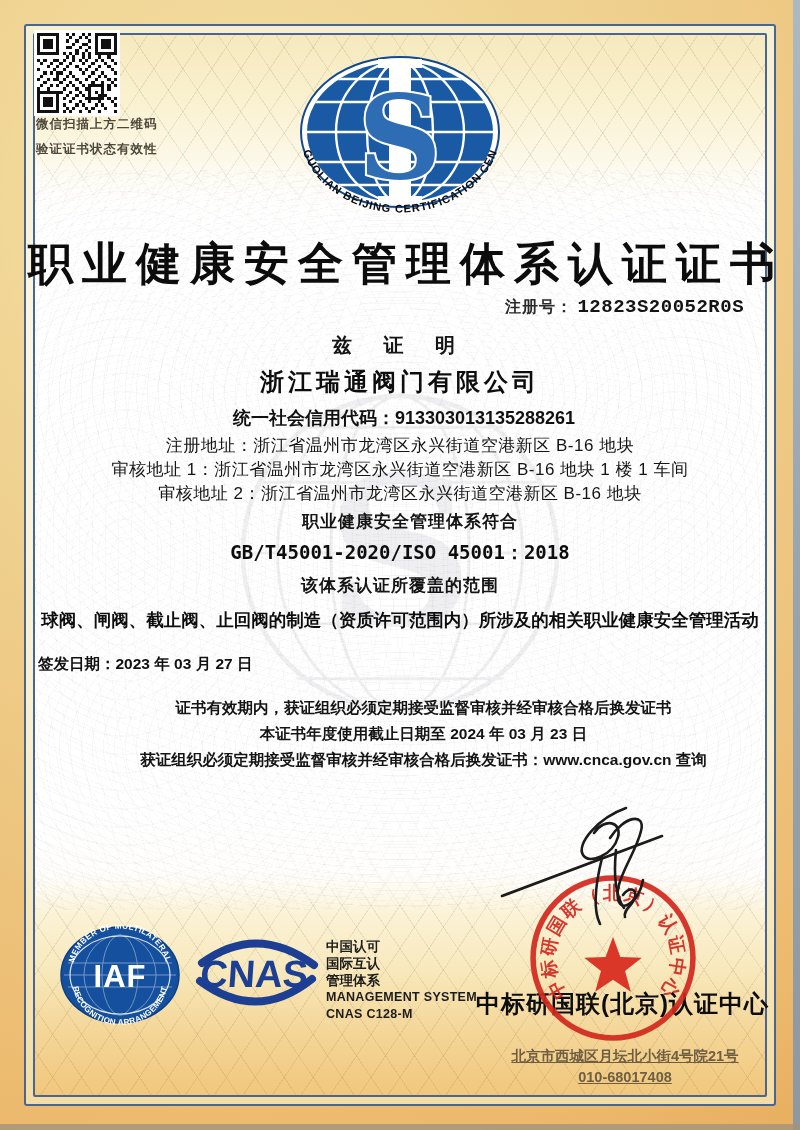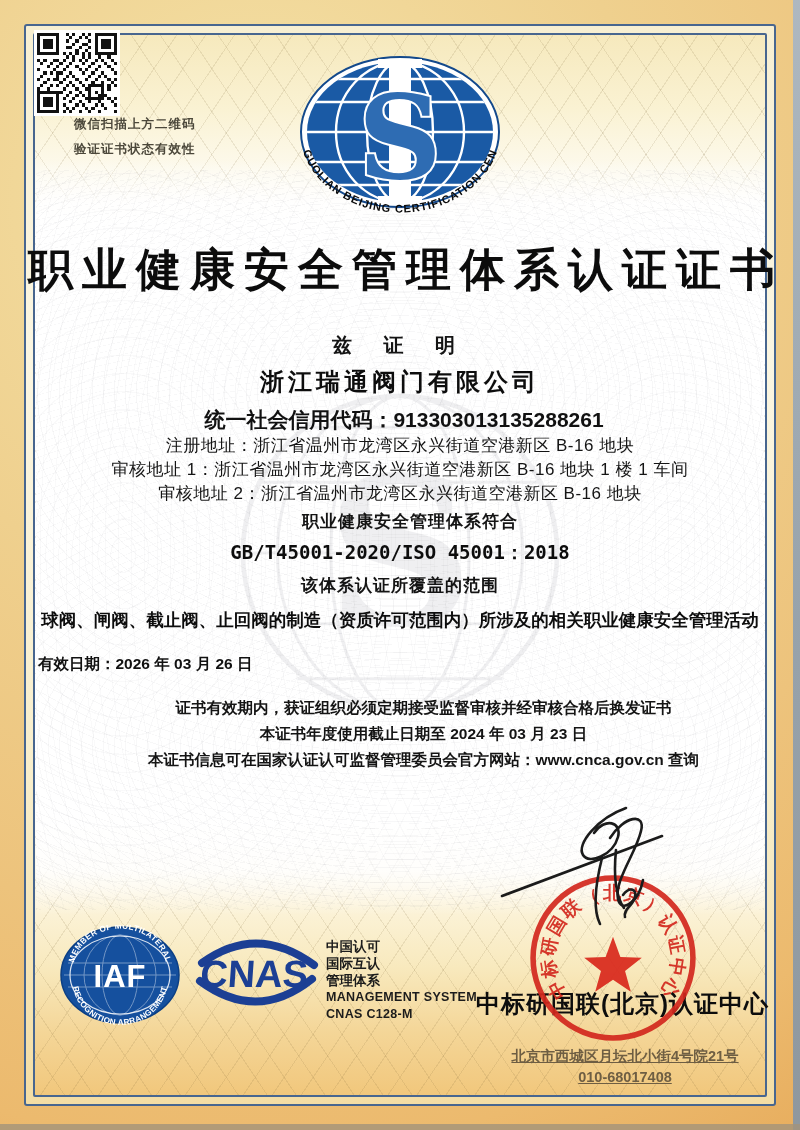--- a/index.html
+++ b/index.html
@@ -37,31 +37,31 @@
       repeating-radial-gradient(ellipse 520px 280px at 50% 78%, transparent 0 10px, rgba(50,50,65,.04) 10px 11px),
       repeating-radial-gradient(ellipse 300px 420px at 12% 52%, transparent 0 12px, rgba(50,50,65,.03) 12px 13px),
       repeating-radial-gradient(ellipse 300px 420px at 88% 52%, transparent 0 12px, rgba(50,50,65,.03) 12px 13px);
   }
   .watermark { position:absolute; left:50%; top:555px; transform:translate(-50%,-50%); z-index:2; opacity:.08; pointer-events:none; }
 
   .abs { position:absolute; z-index:3; }
   .ctr { left:0; right:0; text-align:center; }
 
   .qr-box { left:34px; top:30px; width:86px; height:86px; background:#fff; padding:3px; }
-  .qr-cap { left:36px; font-size:12.5px; font-weight:600; letter-spacing:1px; color:#4c483b;padding-left:38px; }
-
-  .title { top:240px; font-size:45px; font-weight:700; letter-spacing:9px; color:#0c0c0c;
+  .qr-cap { left:36px; font-size:12.5px; font-weight:600; letter-spacing:1px; color:#4c483b; }
+
+  .title { top:234px; font-size:45px; font-weight:700; letter-spacing:9px; color:#0c0c0c;
     font-family:Liberation Mono, monospace;margin-left:12px; }
   .reg-row { top:296px; left:505px; font-size:16px; color:#2a2a2a; }
   .reg-label { font-weight:700; letter-spacing:1px; }
   .reg-num { font-family:"Liberation Mono","DejaVu Sans Mono",monospace; font-weight:600; font-size:19px; color:#141414; letter-spacing:.5px; }
 
   .certify { top:332px; font-size:20px; font-weight:700; letter-spacing:13px; color:#141414; }
   .company { top:366px; font-size:24px; font-weight:700; letter-spacing:4px; color:#0d0d0d; }
-  .credit  { top:406px; font-size:21px; font-weight:700; color:#111;margin-left:8px; }
+  .credit  { top:406px; font-size:18px; font-weight:700; color:#111;margin-left:8px; }
   .addr    { font-size:17px; font-weight:400; color:#141414; letter-spacing:.5px; }
   .addr1 { top:434px; } .addr2 { top:458px; } .addr3 { top:482px; }
   .conform { top:510px; font-size:17px; font-weight:700; color:#141414; letter-spacing:1px;margin-left:20px; }
   .standard{ top:540px; font-size:19px; font-weight:700; color:#0d0d0d;
     font-family:"DejaVu Sans Mono","Liberation Mono",monospace; letter-spacing:0; }
   .scope-h { top:574px; font-size:17px; font-weight:700; color:#141414; letter-spacing:1px; }
   .scope   { top:608px; font-size:17.5px; font-weight:700; color:#0d0d0d; }
 
   .dates { top:654px; left:38px; right:38px; display:flex; justify-content:space-between;
     font-size:15.5px; font-weight:700; color:#111; }
@@ -138,39 +138,43 @@
       <rect x="85" y="140" width="44" height="9" fill="#fff"></rect>
       <text x="107" y="122" text-anchor="middle" font-size="116" font-weight="bold" font-family="'DejaVu Serif','Liberation Serif',serif" fill="#2e6cb3" stroke="#fff" stroke-width="4" paint-order="stroke">S</text>
       <path id="csiArc" d="M10 96 A101 84 0 0 0 204 96" fill="none"></path>
       <text font-size="11" font-weight="700" fill="#0a0a0a" letter-spacing="1">
         <textPath href="#csiArc" startOffset="50%" text-anchor="middle">CSI GUOLIAN BEIJING CERTIFICATION CENTER</textPath>
       </text>
     </svg>
   </div>
 
   <div class="abs ctr title">职业健康安全管理体系认证证书</div>
+  <div class="abs reg-row">
+    <span class="reg-label">注册号：</span>
+    <span class="reg-num">12823S20052R0S</span>
+  </div>
 
   <div class="abs ctr company">浙江瑞通阀门有限公司</div>
   <div class="abs ctr certify">兹 证 明</div>
   <div class="abs ctr credit">统一社会信用代码：913303013135288261</div>
   <div class="abs ctr addr addr1">注册地址：浙江省温州市龙湾区永兴街道空港新区 B-16 地块</div>
   <div class="abs ctr addr addr2">审核地址 1：浙江省温州市龙湾区永兴街道空港新区 B-16 地块 1 楼 1 车间</div>
   <div class="abs ctr addr addr3">审核地址 2：浙江省温州市龙湾区永兴街道空港新区 B-16 地块</div>
   <div class="abs ctr conform">职业健康安全管理体系符合</div>
   <div class="abs ctr standard">GB/T45001-2020/ISO 45001：2018</div>
   <div class="abs ctr scope">球阀、闸阀、截止阀、止回阀的制造（资质许可范围内）所涉及的相关职业健康安全管理活动</div>
   <div class="abs ctr scope-h">该体系认证所覆盖的范围</div>
 
   <div class="abs dates">
-    <span>有效日期：2026 年 03 月 26 日</span>
+    <span>签发日期：2023 年 03 月 27 日</span>
   </div>
 
   <div class="abs ctr note note1">证书有效期内，获证组织必须定期接受监督审核并经审核合格后换发证书</div>
   <div class="abs ctr note note2">本证书年度使用截止日期至 2024 年 03 月 23 日</div>
-  <div class="abs ctr note note3">本证书信息可在国家认证认可监督管理委员会官方网站：www.cnca.gov.cn 查询</div>
+  <div class="abs ctr note note3">获证组织必须定期接受监督审核并经审核合格后换发证书：www.cnca.gov.cn 查询</div>
 
   <div class="abs signature">
     <svg width="185" height="135" viewBox="0 0 185 135">
       <g fill="none" stroke="#1b1b1b" stroke-width="2.6" stroke-linecap="round">
         <path d="M128 8 c-28 10 -50 36 -43 47 c6 10 30 0 35 -18 c4 -15 -13 -20 -24 -4"></path>
         <path d="M112 38 c14 -22 36 -26 31 -7 c-5 22 -27 50 -23 68 c3 15 21 3 25 -19"></path>
         <path d="M4 96 L164 36"></path>
         <path d="M104 58 c-7 28 -9 52 -2 66 m16 -74 c-3 30 1 48 8 58"></path>
         <path d="M125 95 c6 -8 14 -7 12 2 c-2 9 -12 12 -10 20"></path>
       </g>

